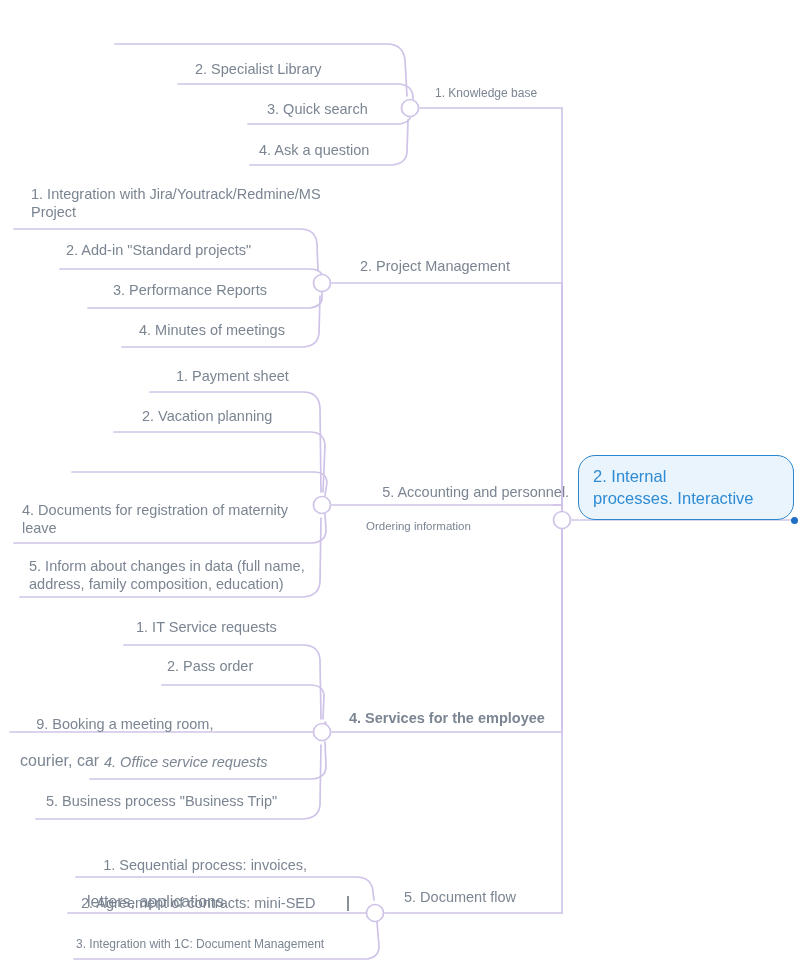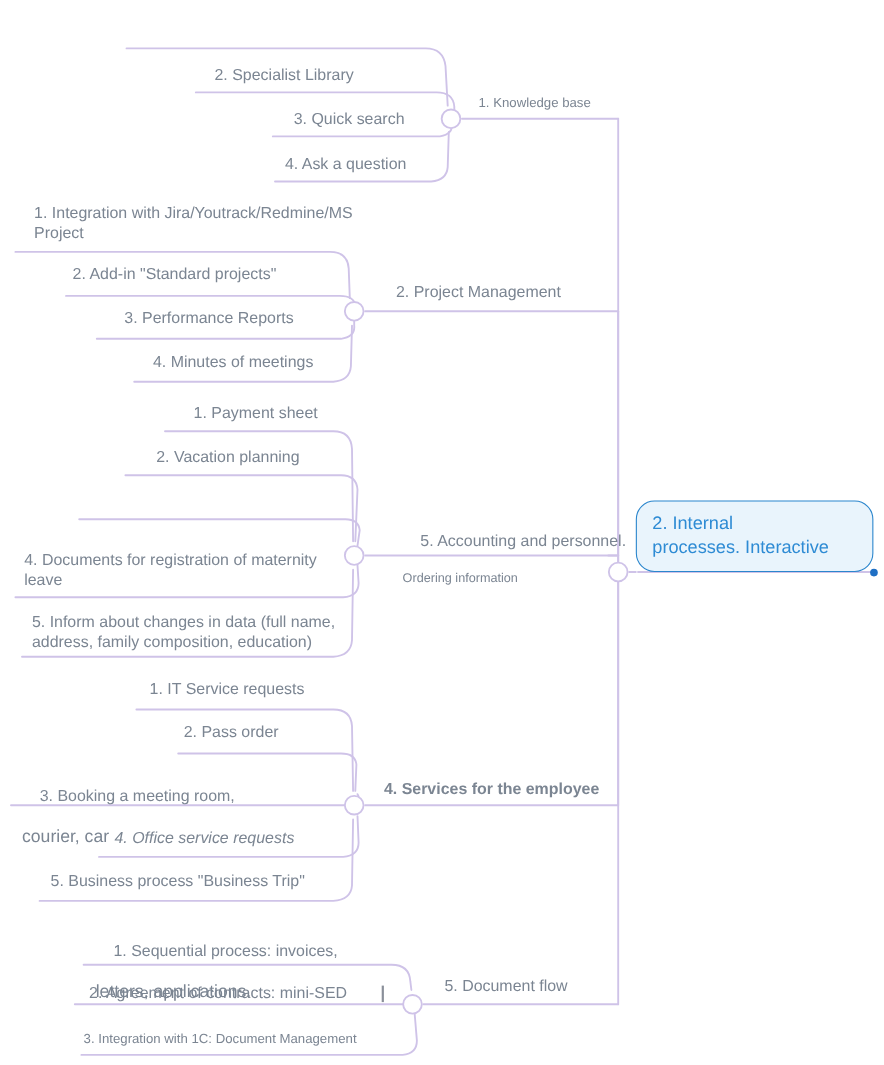--- a/index.html
+++ b/index.html
@@ -102,21 +102,21 @@
   <div class="lbl leaf" style="left:29px;top:558px;">5. Inform about changes in data (full name,
 address, family composition, education)</div>
   <div class="lbl branch" style="left:366px;top:466px;">
     <span>5. Accounting and personnel.</span>
     <span class="sub">Ordering information</span>
   </div>
 
   <div class="lbl leaf" style="left:136px;top:619px;">1. IT Service requests</div>
   <div class="lbl leaf" style="left:167px;top:658px;">2. Pass order</div>
   <div class="lbl leaf" style="left:20px;top:698px;">
-    <span>3. Booking a meeting room,</span>
+    <span>9. Booking a meeting room,</span>
     <span class="sub">courier, car</span>
   </div>
   <div class="lbl leaf" style="left:104px;top:754px;font-style:italic;">4. Office service requests</div>
   <div class="lbl leaf" style="left:46px;top:793px;">5. Business process "Business Trip"</div>
   <div class="lbl branch" style="left:349px;top:710px;font-weight:bold;">4. Services for the employee</div>
 
   <div class="lbl leaf" style="left:87px;top:839px;">
     <span>1. Sequential process: invoices,</span>
     <span class="sub">letters, applications.</span>
   </div>

